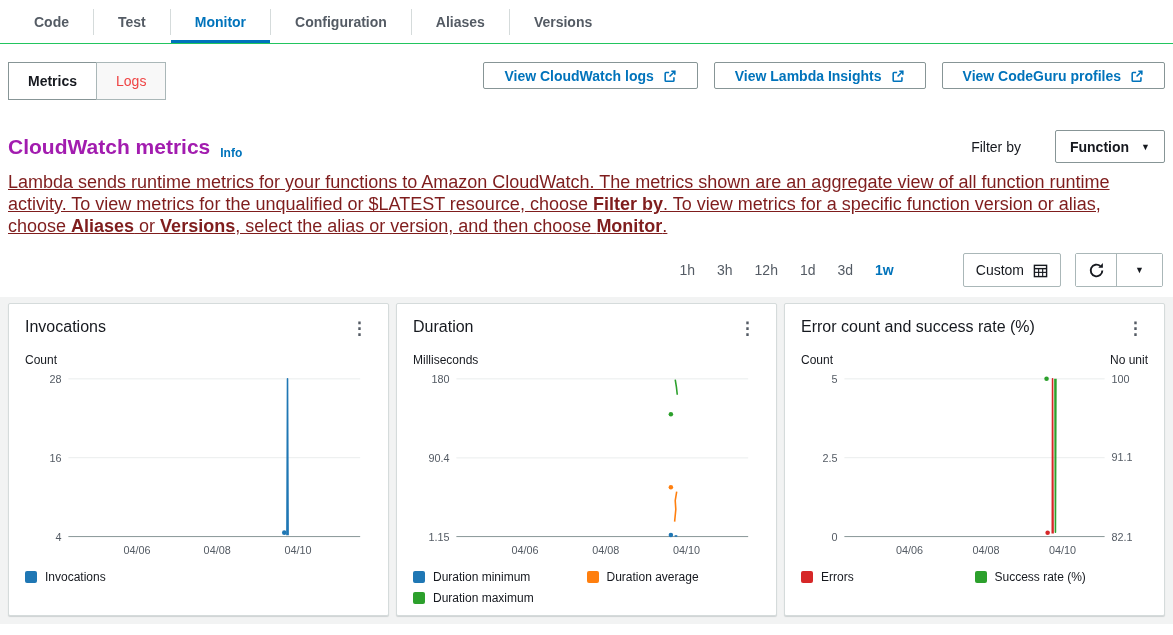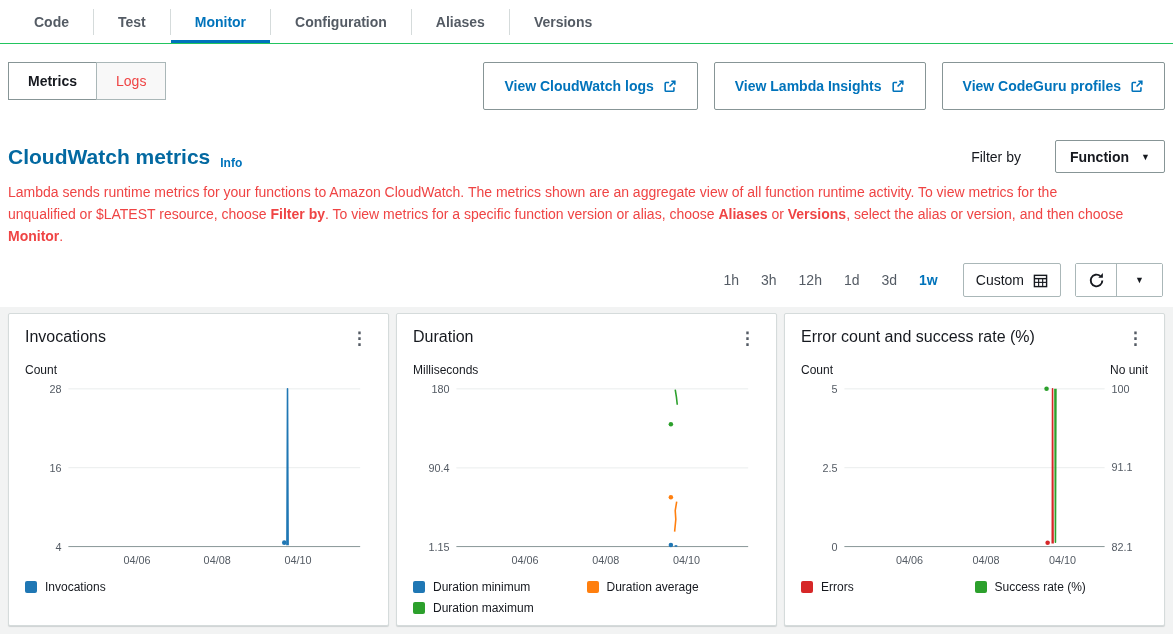--- a/index.html
+++ b/index.html
@@ -17,41 +17,41 @@
   .main-tab.active { color: #0073bb; box-shadow: inset 0 -3px 0 0 #0073bb; }
   .vdiv { width: 1px; height: 26px; background: #d5dbdb; align-self: center; }
 
   
   .controls-row { display: flex; align-items: flex-start; padding: 18px 8px 0 8px; }
   .sub-tabs { display: flex; }
   .sub-tab { padding: 10px 19px; font-size: 14px; border: 1px solid #aab7b8; background: #f8f8f8; color: #ef4444; margin-left: -1px; cursor: pointer; }
   .sub-tab:first-child { margin-left: 0; }
   .sub-tab.active { background: #fff; font-weight: 700; color: #16191f; border-color: #879596; }
   .action-buttons { margin-left: auto; display: flex; gap: 16px; }
-  .aws-btn { display: inline-flex; align-items: center; gap: 9px; height: 48px; padding: 0 20px; border: 1px solid #879596; background: #fff; color: #0073bb; font-weight: 700; font-size: 14px; border-radius: 2px; cursor: pointer; font-family: inherit; }
+  .aws-btn { display: inline-flex; align-items: center; gap: 9px; height: 27px; padding: 0 20px; border: 1px solid #879596; background: #fff; color: #0073bb; font-weight: 700; font-size: 14px; border-radius: 2px; cursor: pointer; font-family: inherit; }
   .aws-btn svg { color: #0073bb; }
 
   
   .metrics-header { display: flex; align-items: center; padding: 30px 8px 8px 8px; }
-  .metrics-title { font-size: 21px; font-weight: 700; color: #0369a1; }
+  .metrics-title { font-size: 21px; font-weight: 700; color: #a21caf; }
   .info-link { margin-left: 10px; font-size: 12px; font-weight: 700; color: #0073bb; cursor: pointer; align-self: flex-end; padding-bottom: 3px; }
   .filter-wrap { margin-left: auto; display: flex; align-items: center; gap: 10px; font-size: 14px; }
   .filter-btn { display: inline-flex; align-items: center; gap: 12px; height: 33px; padding: 8px 14px; border: 1px solid #879596; border-radius: 2px; background: #fff; font-weight: 700; font-size: 14px; color: #16191f; cursor: pointer; font-family: inherit; margin-left: 24px; }
   .caret { font-size: 9px; color: #16191f; }
 
   
-  .description { padding: 0 8px; font-size: 14px; line-height: 22px; color: #ef4444; max-width: 1135px; }
+  .description { padding: 0 8px; font-size: 18px; line-height: 22px; color: #7f1d1d; max-width: 1135px; text-decoration: underline; }
   .description b { font-weight: 700; }
 
   
   .time-bar { display: flex; justify-content: flex-end; align-items: center; padding: 16px 10px 10px 8px; gap: 14px; }
   .range-group { display: flex; align-items: center; height: 34px; }
   .range-link { padding: 0 11px; font-size: 14px; color: #545b64; cursor: pointer; }
   .range-link.active { color: #0073bb; font-weight: 700; }
-  .custom-btn { display: inline-flex; align-items: center; gap: 9px; height: 34px; padding: 0 12px; border: 1px solid #aab7b8; border-radius: 2px; background: #fff; font-size: 14px; color: #16191f; cursor: pointer; font-family: inherit; }
+  .custom-btn { display: inline-flex; align-items: center; gap: 9px; height: 34px; padding: 0 12px; border: 1px solid #aab7b8; border-radius: 2px; background: #fff; font-size: 14px; color: #16191f; cursor: pointer; font-family: inherit; margin-left: 44px; }
   .refresh-group { display: flex; align-items: stretch; height: 34px; border: 1px solid #aab7b8; border-radius: 2px; background: #fff; }
   .icon-btn { display: flex; align-items: center; justify-content: center; width: 40px; background: #fff; border: none; cursor: pointer; color: #16191f; }
   .icon-btn + .icon-btn { border-left: 1px solid #aab7b8; width: 46px; }
 
   
   .charts-section { display: flex; gap: 7px; background: #f2f3f3; padding: 6px 8px 8px 8px; }
   .card { flex: 1; background: #fff; border: 1px solid #d5dbdb; border-radius: 2px; box-shadow: 0 1px 1px rgba(0,28,36,.15); padding: 14px 16px 10px 16px; display: flex; flex-direction: column; }
   .card-head { display: flex; justify-content: space-between; align-items: flex-start; }
   .card-head h3 { font-size: 16px; font-weight: 400; color: #16191f; }
   .kebab { font-size: 17px; font-weight: 700; color: #545b64; cursor: pointer; line-height: 1; padding: 2px 4px; }

